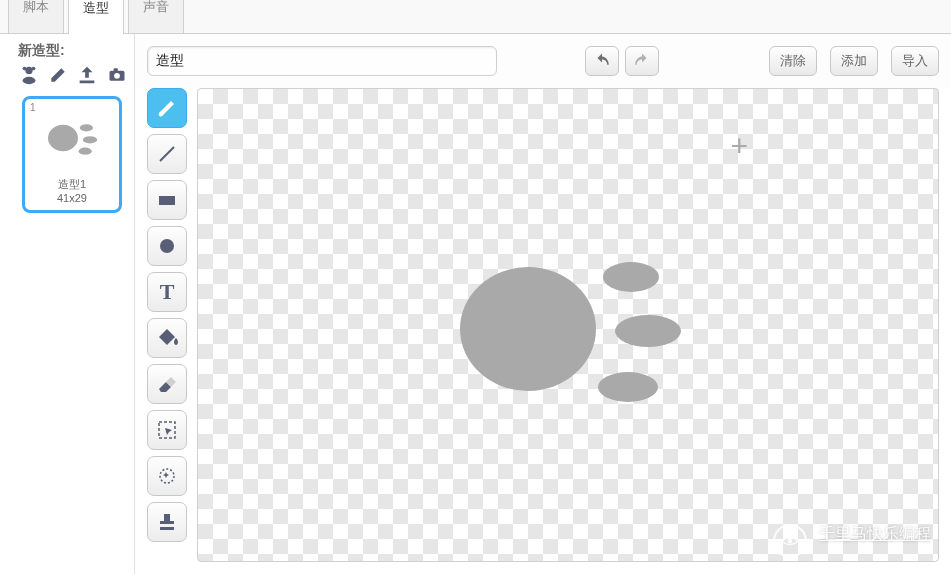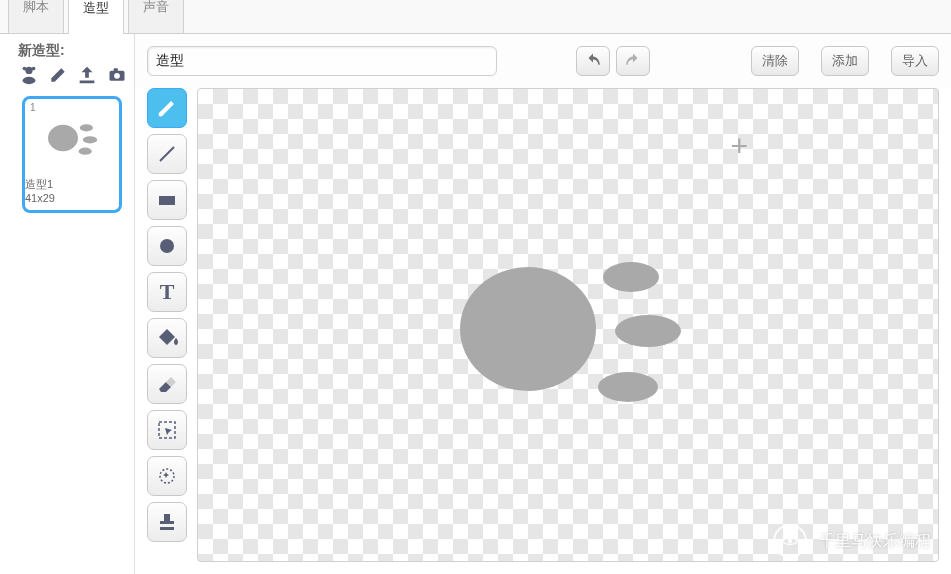--- a/index.html
+++ b/index.html
@@ -86,20 +86,21 @@
     font-size: 10px;
     color: #888;
   }
   .thumb-canvas {
     height: 78px;
     display: flex;
     align-items: center;
     justify-content: center;
   }
   .thumb-label, .thumb-dim {
+    text-align: center;
     font-size: 11px;
     color: #666;
     line-height: 1.3;
   }
 
   
   .editor {
     flex: 1;
     display: flex;
     flex-direction: column;
@@ -134,21 +135,21 @@
     background: linear-gradient(#fefefe, #e9e9e9);
     display: inline-flex;
     align-items: center;
     justify-content: center;
     padding: 0 10px;
     color: #666;
     cursor: pointer;
     font-size: 13px;
   }
   .btn.icon-only { padding: 0; width: 34px; }
-  .btn-group { display:flex; gap:22px; margin-left: 23px; }
+  .btn-group { display:flex; gap:13px; margin-left: 23px; }
 
   .workspace {
     flex: 1;
     display: flex;
     padding: 0 12px 12px 12px;
     gap: 10px;
   }
 
   
   .tools {
@@ -192,26 +193,26 @@
     font-size: 30px;
     font-weight: 200;
   }
 
   
   .watermark {
     position: absolute;
     right: 20px;
     bottom: 16px;
     display: flex;
-    align-items: center;
     color: #fff;
     font-size: 16px;
     gap: 12px;
     text-shadow: 0 0 3px rgba(0,0,0,.3);
     opacity: .9;
+    text-decoration: underline;
   }
   .wm-logo {
     width: 34px; height: 34px;
     border: 2px solid #fff;
     border-radius: 50%;
     display:flex;align-items:center;justify-content:center;
     font-size: 14px;
   }
 
   .paw-big svg, .paw-small svg { display:block; }

